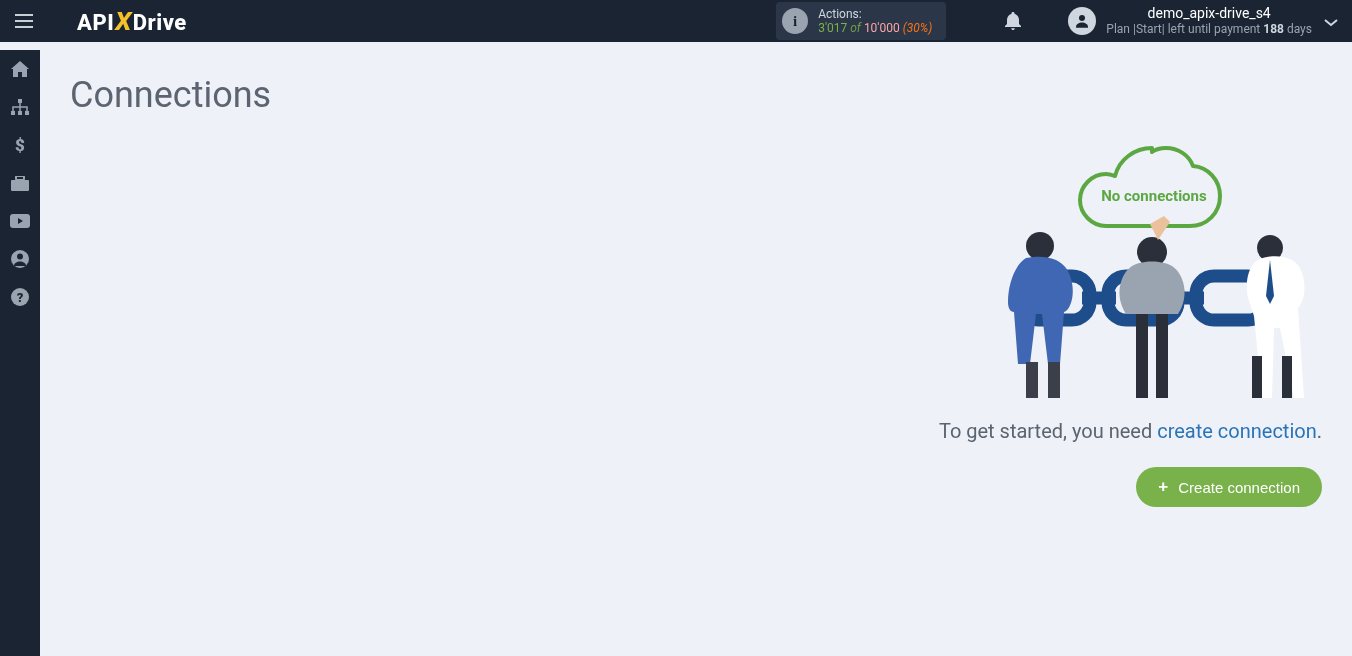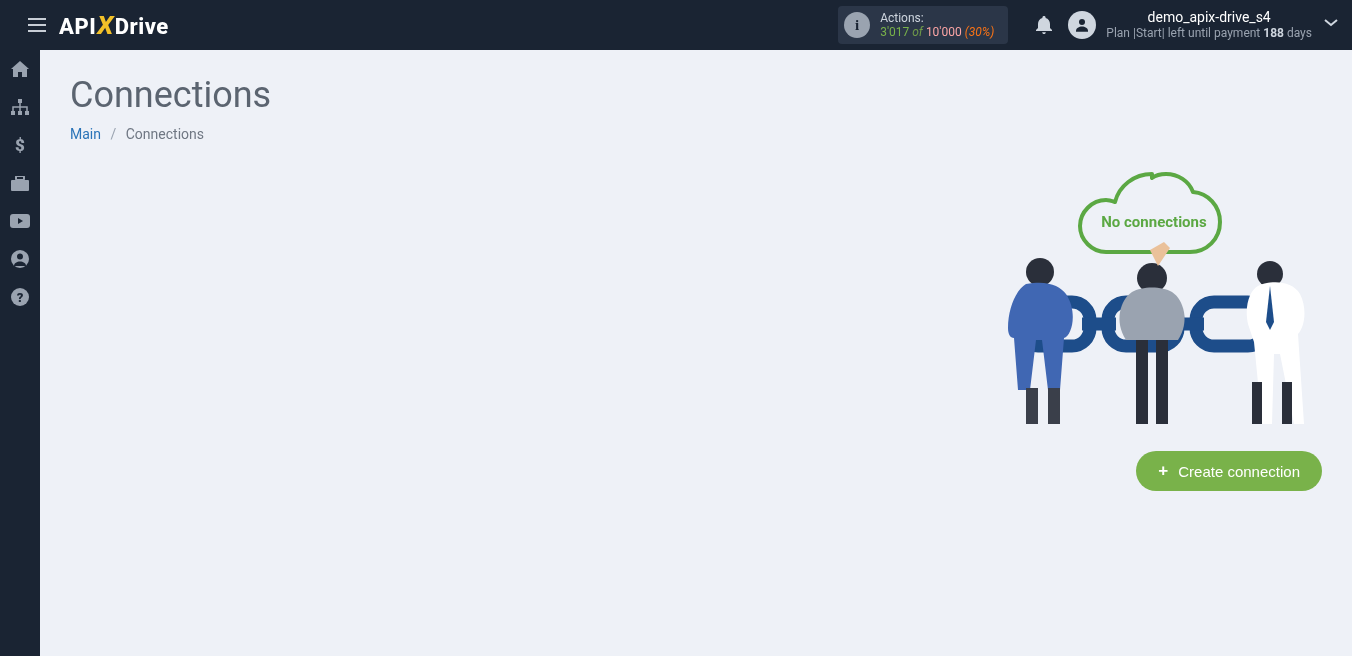--- a/index.html
+++ b/index.html
@@ -6,27 +6,28 @@
   body {
     font-family: -apple-system, BlinkMacSystemFont, "Segoe UI", Roboto, Arial, sans-serif;
     background: #eef1f7;
     width: 1352px;
     height: 656px;
     overflow: hidden;
   }
 
   
   .topbar {
-    height: 50px;
+    height: 42px;
     background: #1a2433;
     display: flex;
     align-items: center;
-    padding: 0 10px 0 17px;
+    padding: 0 10px 0 4px;
     position: relative;
     z-index: 20;
+    gap: 31px;
   }
   .hamburger {
     width: 40px; height: 50px;
     display: flex; align-items: center; justify-content: center;
     cursor: pointer;
     color: #c8ced6;
   }
   .logo {
     display: flex; align-items: baseline;
     font-weight: 800;
@@ -265,25 +266,20 @@
   <div class="side-item">
     <svg width="18" height="18" viewBox="0 0 18 18">
         <circle cx="9" cy="9" r="9" fill="currentColor"></circle>
         <text x="9" y="13.5" text-anchor="middle" font-size="13" font-weight="900" fill="#1a2433">?</text>
       </svg>
   </div>
 </div>
 
 <div class="main">
   <h1 class="page-title">Connections</h1>
-  <div class="crumbs">
-    <a>Main</a>
-    <span class="sep">/</span>
-    <span>Connections</span>
-  </div>
 
   <div class="empty">
 
     <svg class="illus" viewBox="0 0 340 265">
 
       <path d="M170 12c-18 0-33 12-37 28-3-1-6-2-9-2-14 0-26 12-26 26s12 26 26 26h84c17 0 30-13 30-30 0-16-12-29-27-30-4-11-15-18-27-18-5 0-10 1-14 4 0 0 0-4 0-4z" fill="none" stroke="#5ba843" stroke-width="4" stroke-linejoin="round"></path>
       <text x="172" y="65" text-anchor="middle" font-size="15" font-weight="700" fill="#5ba843">No connections</text>
 
       <g fill="none" stroke="#1d4d8a" stroke-width="13" stroke-linejoin="round">
         <rect x="38" y="140" width="70" height="44" rx="18"></rect>
@@ -312,19 +308,22 @@
 
       <g>
         <circle cx="288" cy="112" r="13" fill="#2a2f3a"></circle>
         <path d="M276 124c-8 4-14 20-10 38l6 18 8 82h10l2-70 6 0 14 70h10l-6-90c6-6 10-24 2-40-8-14-30-14-42-8z" fill="#ffffff"></path>
         <path d="M288 124l-4 36 4 8 4-8z" fill="#1d4d8a"></path>
         <rect x="270" y="220" width="10" height="42" fill="#2a2f3a"></rect>
         <rect x="300" y="220" width="10" height="42" fill="#2a2f3a"></rect>
       </g>
     </svg>
 
+    <div class="started">
+      <span>To get started, you need </span><a>create connection</a><span>.</span>
+    </div>
 
     <button class="create-btn">
       <span class="plus">+</span>
       <span>Create connection</span>
     </button>
   </div>
 </div>
 
 </body></html>

